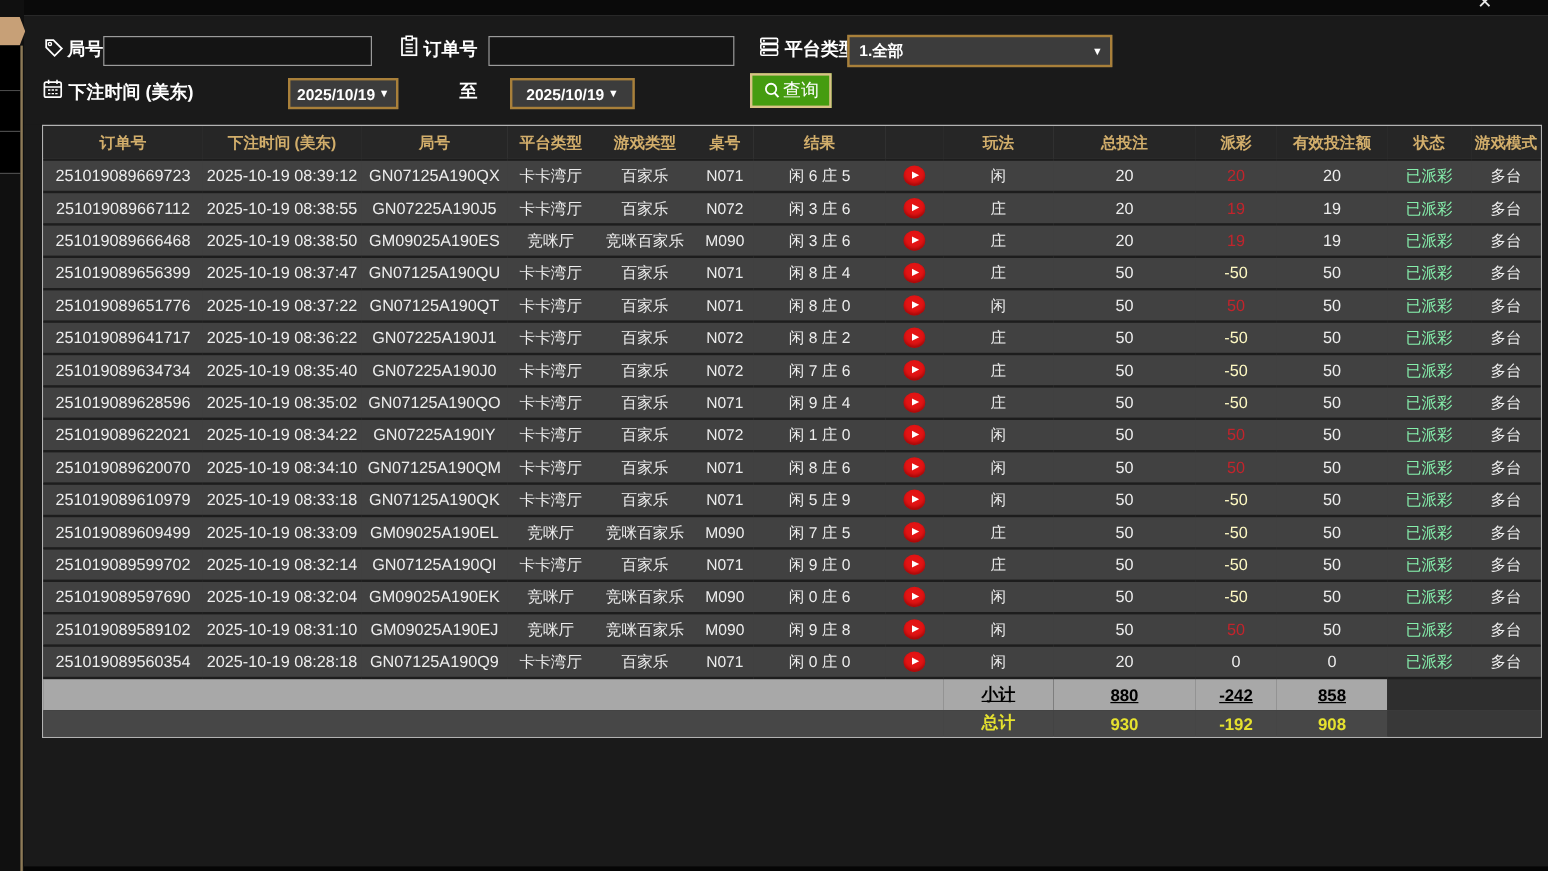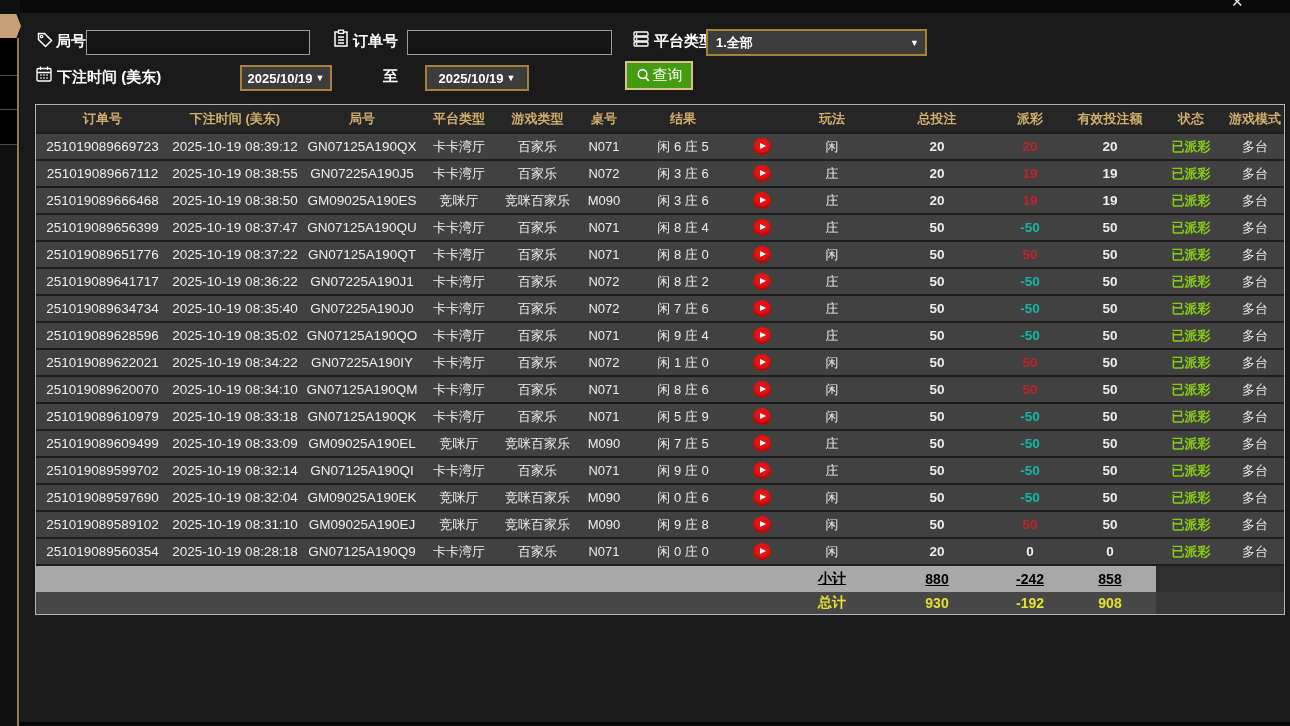--- a/index.html
+++ b/index.html
@@ -37,26 +37,26 @@
   
   .tbl-wrap{position:absolute;left:35px;top:104px;width:1248px;border:1px solid #b2b2b2;background:#404040;}
   table{border-collapse:collapse;table-layout:fixed;width:1248px;}
   .c1{width:133px}.c2{width:132px}.c3{width:122px}.c4{width:72px}.c5{width:85px}
   .c6{width:48px}.c7{width:110px}.c8{width:48px}.c9{width:92px}.c10{width:118px}
   .c11{width:68px}.c12{width:92px}.c13{width:70px}.c14{width:58px}
   thead th{height:25px;background:#262626;color:#d2ae6b;font-size:13px;font-weight:bold;
     border-bottom:2px solid #1d1d1d;text-align:center;white-space:nowrap;overflow:hidden;}
   tbody td{height:25px;background:#414141;color:#ededed;font-size:13px;text-align:center;
     border-bottom:2px solid #1d1d1d;white-space:nowrap;overflow:hidden;padding:0;}
-  td.num{font-weight:bold;font-size:13.5px;}
+  td.num{font-weight:normal;font-size:13.5px;}
   td.order{font-size:13.5px;}
   td.payout.win{color:#c2242c;}
-  td.payout.loss{color:#14b8a6;}
+  td.payout.loss{color:#fef9c3;}
   td.payout.zero{color:#ededed;}
-  td.status{color:#84cc16;font-weight:bold;}
+  td.status{color:#86efac;}
   .play-wrap{display:inline-block;width:18px;height:17px;background:#e31414;border-radius:50%;
     position:relative;cursor:pointer;vertical-align:middle;box-shadow:inset 0 -2px 3px rgba(120,0,0,.6);}
   .play-wrap::after{content:"";position:absolute;left:7px;top:5px;border-left:6px solid #fff;
     border-top:3.5px solid transparent;border-bottom:3.5px solid transparent;}
   tr.sum-row td{background:#a8a8a8;color:#000000;font-weight:bold;font-size:14px;height:26px;border-bottom:0;text-decoration:underline;}
   tr.sum-row td.tail{background:#2e2e2e;}
   tr.total-row td{background:#474747;color:#e5e12f;font-weight:bold;font-size:14px;height:22px;border-bottom:0;}
   tr.total-row td.tail{background:#383838;}
   .bottom-bar{position:absolute;left:20px;top:722px;width:1270px;height:4px;background:#050505;}
 </style>

